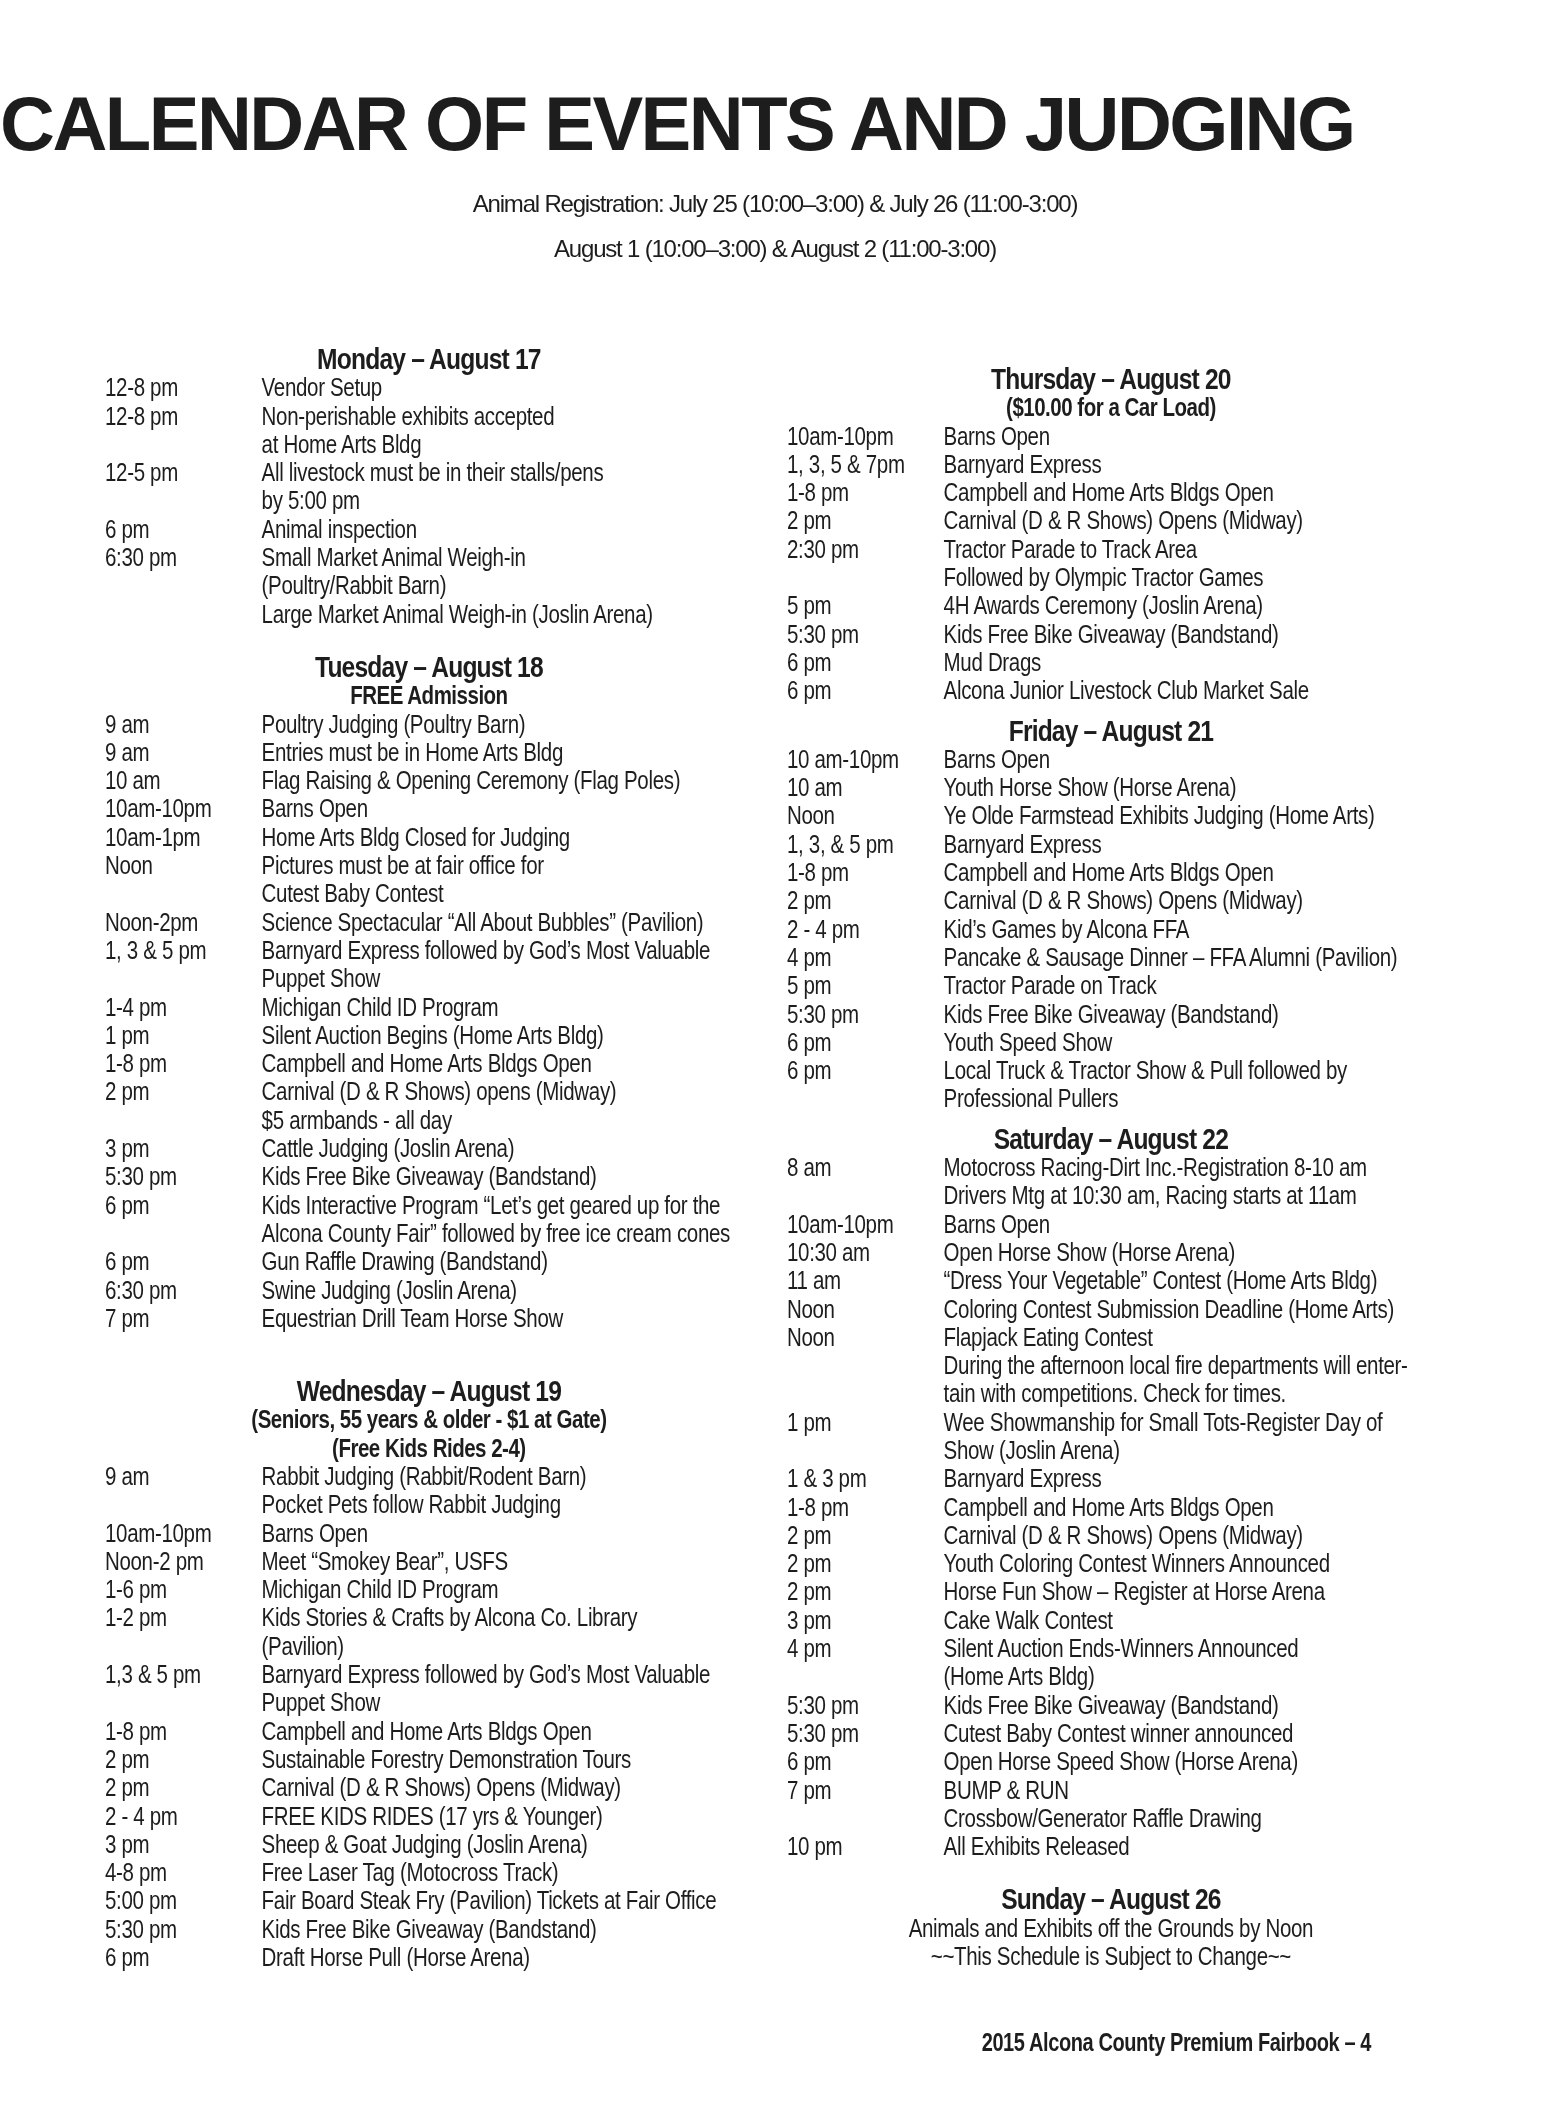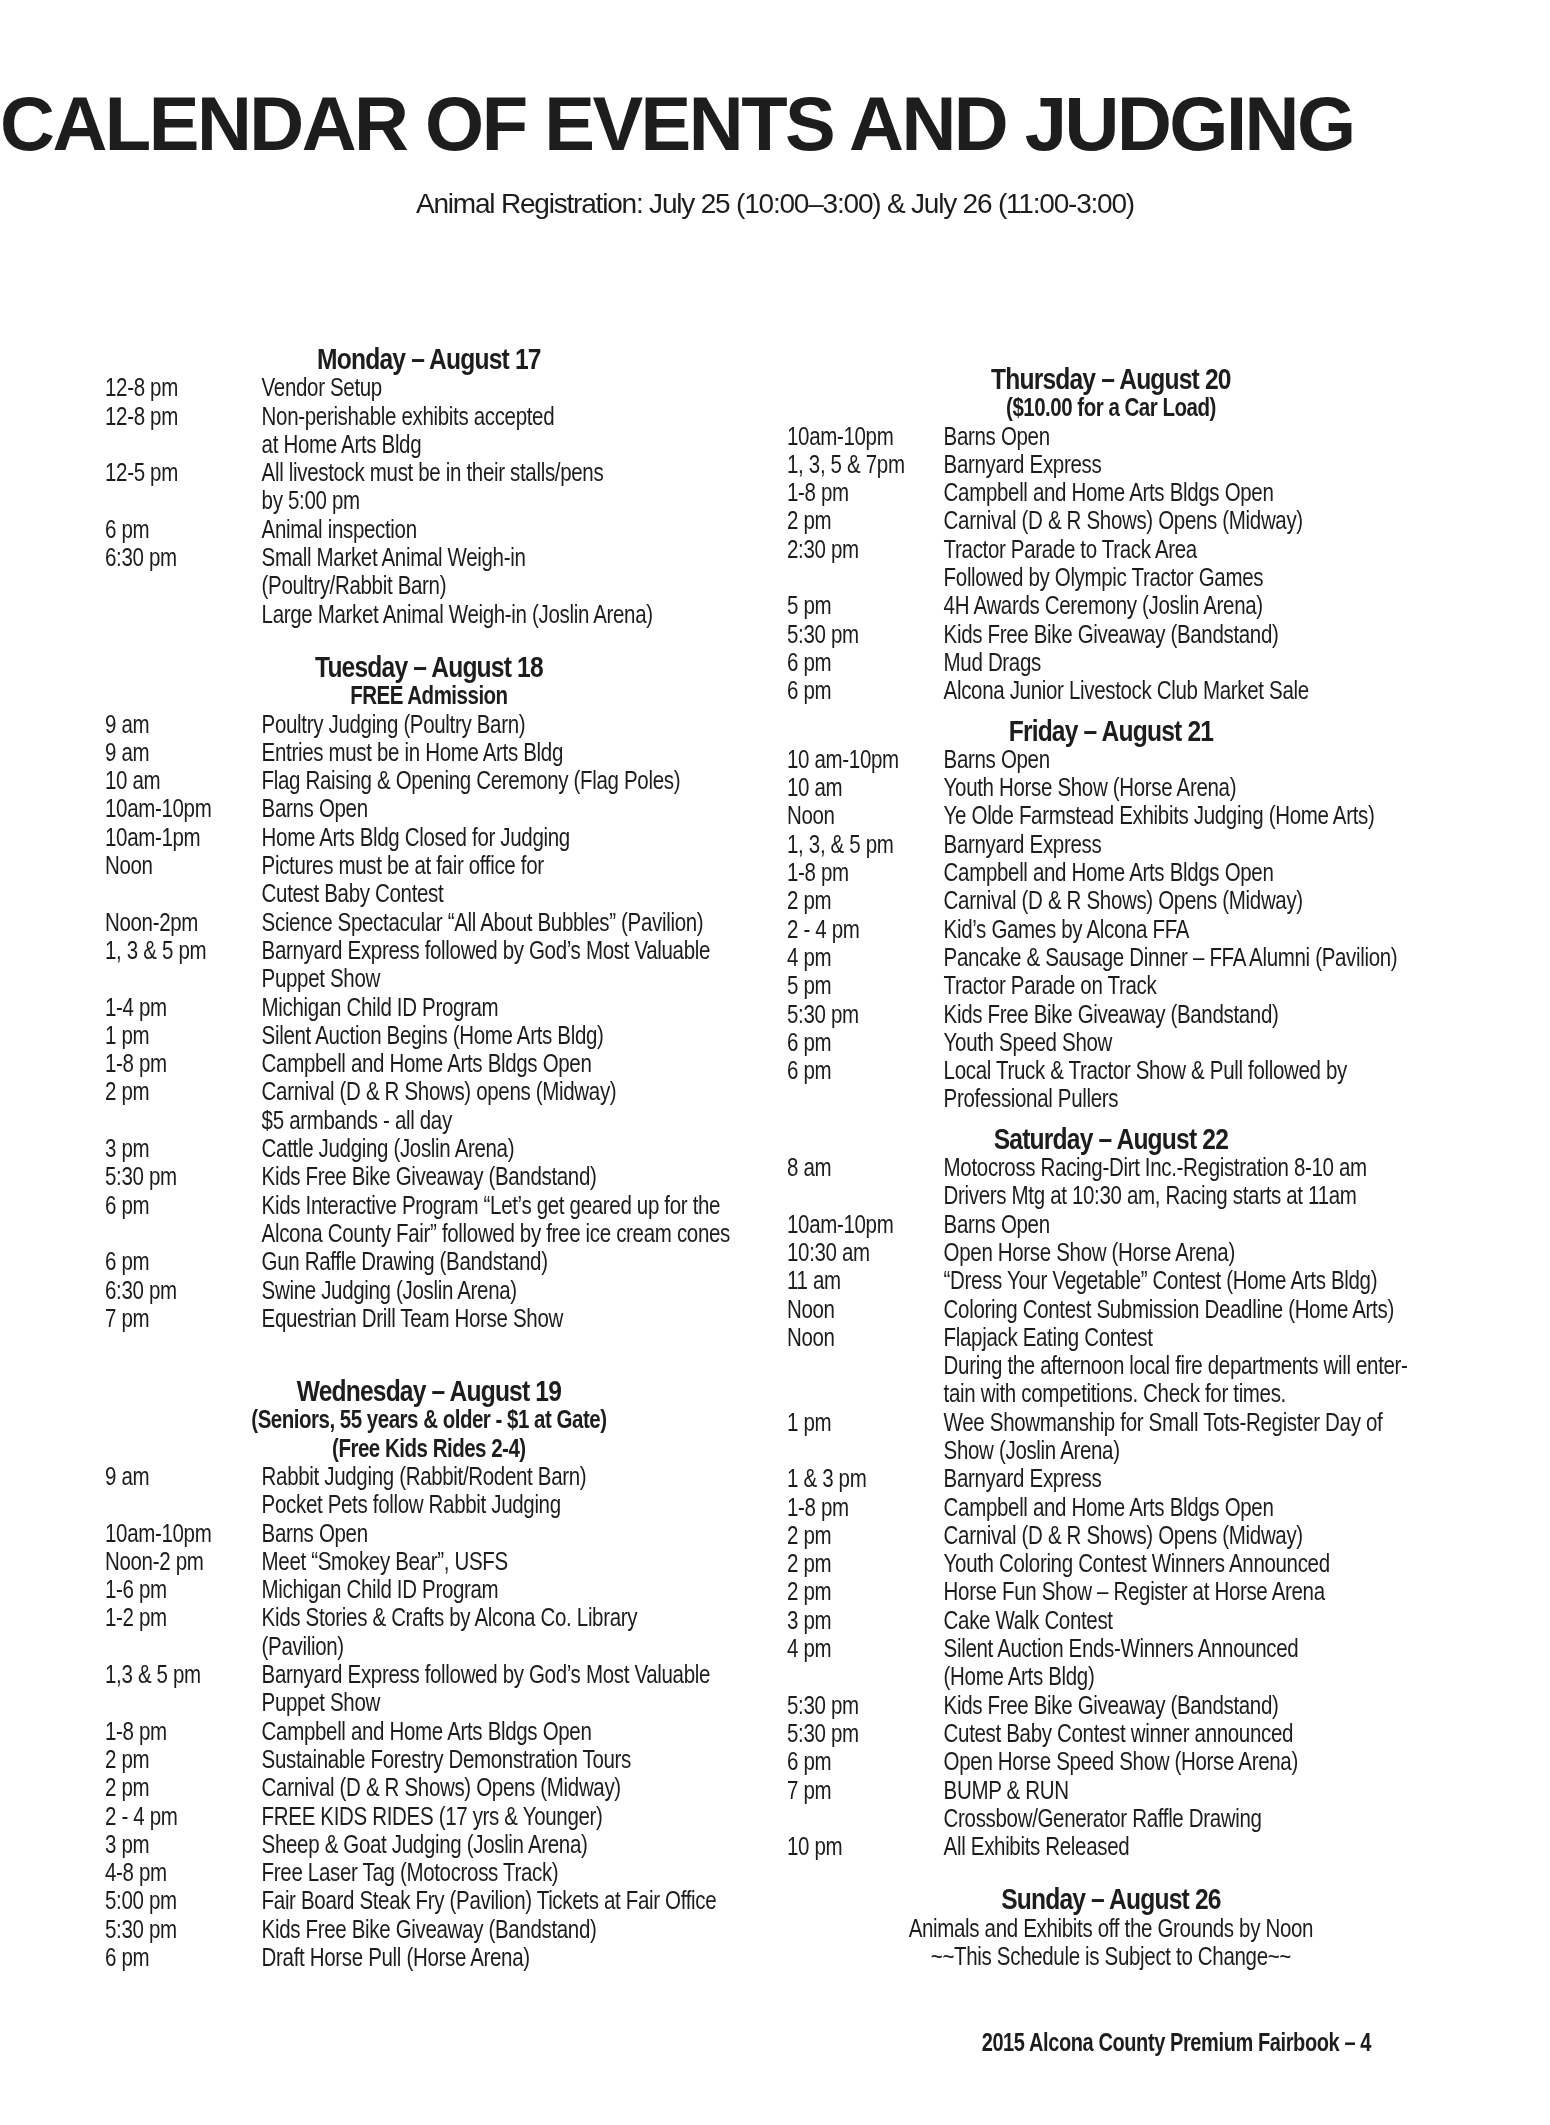--- a/index.html
+++ b/index.html
@@ -25,21 +25,21 @@
     white-space: nowrap;
   }
   .subtitles {
     position: absolute;
     top: 181px;
     left: 0;
     width: 1550px;
     text-align: center;
   }
   .subtitle-line {
-    font-size: 28px;
+    font-size: 24px;
     line-height: 45px;
     letter-spacing: -1.2px;
     white-space: nowrap;
   }
   .column {
     position: absolute;
     width: 790px;
     transform: scaleX(0.82);
     transform-origin: top left;
   }
@@ -99,20 +99,21 @@
     transform-origin: center;
   }
 </style>
 </head>
 <body>
 
 <div class="page-title">CALENDAR OF EVENTS AND JUDGING</div>
 
 <div class="subtitles">
   <div class="subtitle-line">Animal Registration:  July 25 (10:00–3:00) &amp; July 26 (11:00-3:00)</div>
+  <div class="subtitle-line">August 1 (10:00–3:00) &amp; August 2 (11:00-3:00)</div>
 </div>
 
 <div class="column col-left">
     <div class="section section-monday">
       <div class="day-header">Monday – August 17</div>
       <div class="row">
         <div class="time">12-8 pm</div>
         <div class="desc">
           <div class="line">Vendor Setup</div>
         </div>

